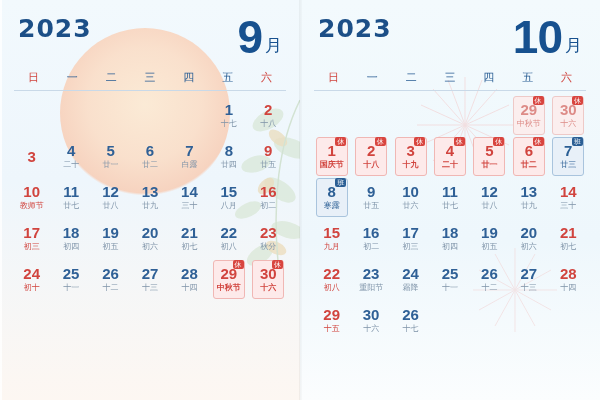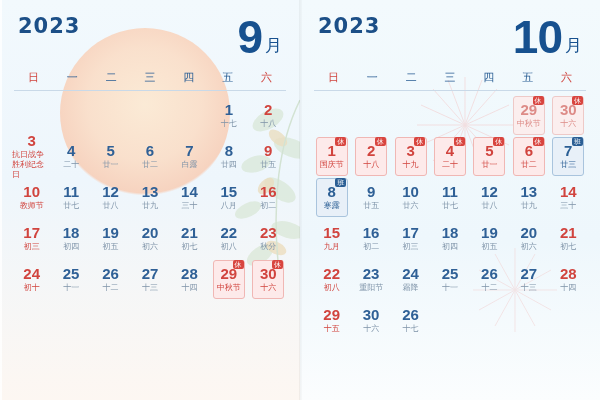--- a/index.html
+++ b/index.html
@@ -27,21 +27,21 @@
     position:absolute;left:60px;top:28px;width:170px;height:170px;border-radius:50%;
     background:radial-gradient(circle at 50% 45%,#fde8cf 0%,#fbdcc4 45%,#f8cdb5 70%,rgba(248,205,181,0) 72%);
     opacity:.85;
   }
   .leafwrap{position:absolute;right:-10px;top:90px;opacity:.55;}
   .fire{position:absolute;opacity:.5;}
 
   .header{position:relative;padding:14px 18px 0 18px;z-index:3;}
   .yeartop{display:flex;align-items:flex-start;justify-content:space-between;}
   .year{
-    font-size:21px;font-weight:bold;color:#1c4f87;letter-spacing:1px;
+    font-size:25px;font-weight:bold;color:#1c4f87;letter-spacing:1px;
     font-family:"DejaVu Sans",sans-serif;
   }
   .monthbox{display:flex;align-items:flex-end;line-height:1;}
   .mnum{font-size:46px;font-weight:bold;color:#17518f;letter-spacing:-1px;}
   .mchar{font-size:17px;color:#17518f;margin:0 0 6px 3px;}
 
   .weekrow{
     display:grid;grid-template-columns:repeat(7,1fr);
     margin:10px 14px 0 14px;padding-bottom:5px;
     border-bottom:1px solid #c9d9e8;
@@ -71,21 +71,21 @@
   }
   .badge.rest{background:#d8453f;}
   .badge.work{background:#2a5e94;}
 
   .boxed{
     border-radius:3px;width:30px;height:37px;
     display:flex;flex-direction:column;align-items:center;justify-content:center;
   }
   .boxed.rest{background:#fdeaea;border:1px solid #f0b7b4;}
   .boxed.rest .d{color:#d1443e;}
-  .boxed.rest .sub{color:#d1443e;}
+  .boxed.rest .sub{color:#d1443e;font-weight:bold;}
   .boxed.work{background:#e8f0f8;border:1px solid #a9c4dd;}
   .boxed.work .d{color:#2a5e94;}
   .boxed.work .sub{color:#2a5e94;}
   .boxed.restgrey{background:#fbeeee;border:1px solid #eec9c7;}
   .boxed.restgrey .d{color:#dd8b87;}
   .boxed.restgrey .sub{color:#dd8b87;}
 </style>
 </head>
 <body>
 
@@ -141,21 +141,20 @@
         <div class="cell">
           <div class="d">1</div>
           <div class="sub">十七</div>
         </div>
         <div class="cell">
           <div class="d red">2</div>
           <div class="sub">十八</div>
         </div>
         <div class="cell">
           <div class="d red">3</div>
-          <div class="sub red">抗日战争<br>胜利纪念日</div>
         </div>
         <div class="cell">
           <div class="d">4</div>
           <div class="sub">二十</div>
         </div>
         <div class="cell">
           <div class="d">5</div>
           <div class="sub">廿一</div>
         </div>
         <div class="cell">

